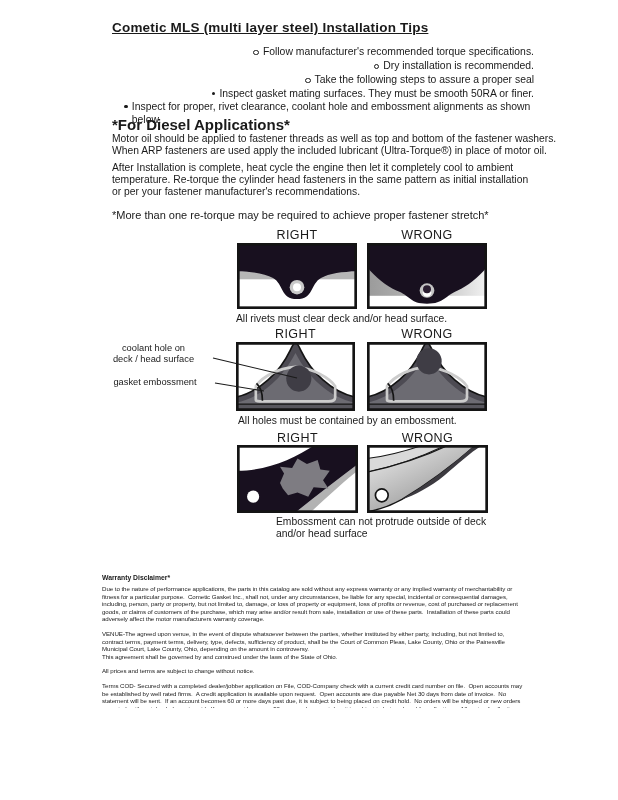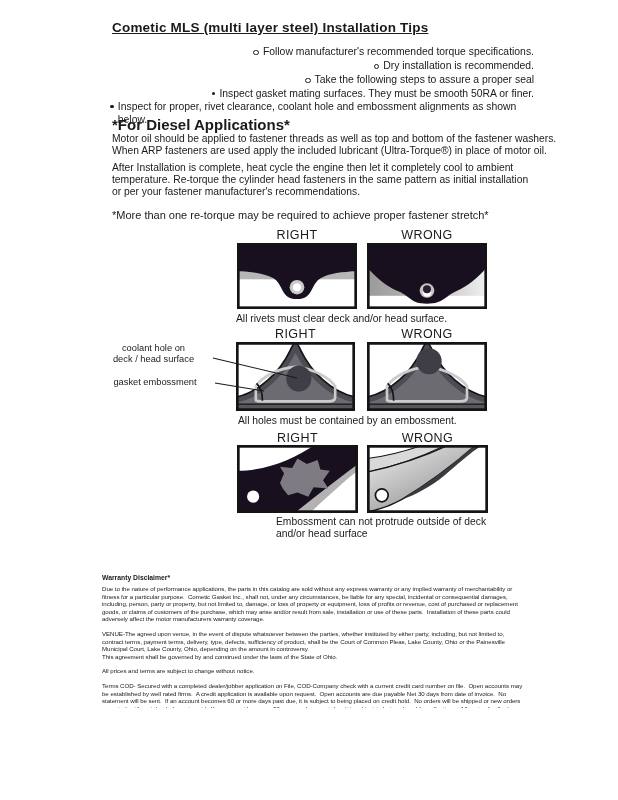--- a/index.html
+++ b/index.html
@@ -7,21 +7,21 @@
     position:relative;width:618px;height:708px;background:#ffffff;
     font-family:"Liberation Sans", sans-serif;color:#1a1a1a;overflow:hidden;
   }
   .abs{position:absolute;}
   .title{
     left:112px;top:20px;font-size:13.5px;font-weight:bold;
     text-decoration:underline;letter-spacing:.2px;white-space:nowrap;
   }
   .bullets{left:104px;top:45px;font-size:10.4px;width:430px;}
   .b-row{display:flex;align-items:flex-start;line-height:14px;justify-content:flex-end;}
-  .b-row.sub{margin-left:6px;line-height:13px;}
+  .b-row.sub{margin-left:20px;line-height:13px;}
   .b-circ{flex:none;width:3.5px;height:3.5px;border:1px solid #1a1a1a;border-radius:50%;margin:4.5px 4px 0 0;}
   .b-dot{flex:none;width:3.8px;height:3.8px;background:#1a1a1a;border-radius:50%;margin:4.5px 4px 0 0;}
   .diesel-head{left:112px;top:116px;font-size:15px;font-weight:bold;}
   .bodytext{font-size:10.3px;line-height:11.8px;white-space:pre-line;}
   .para1{left:112px;top:133px;}
   .para2{left:112px;top:162px;}
   .note{left:112px;top:209px;font-size:11px;}
   .dlabel{font-size:12.5px;letter-spacing:.4px;text-align:center;white-space:nowrap;}
   .dimg{display:block;}
   .dimg svg{display:block;width:100%;height:100%;}

